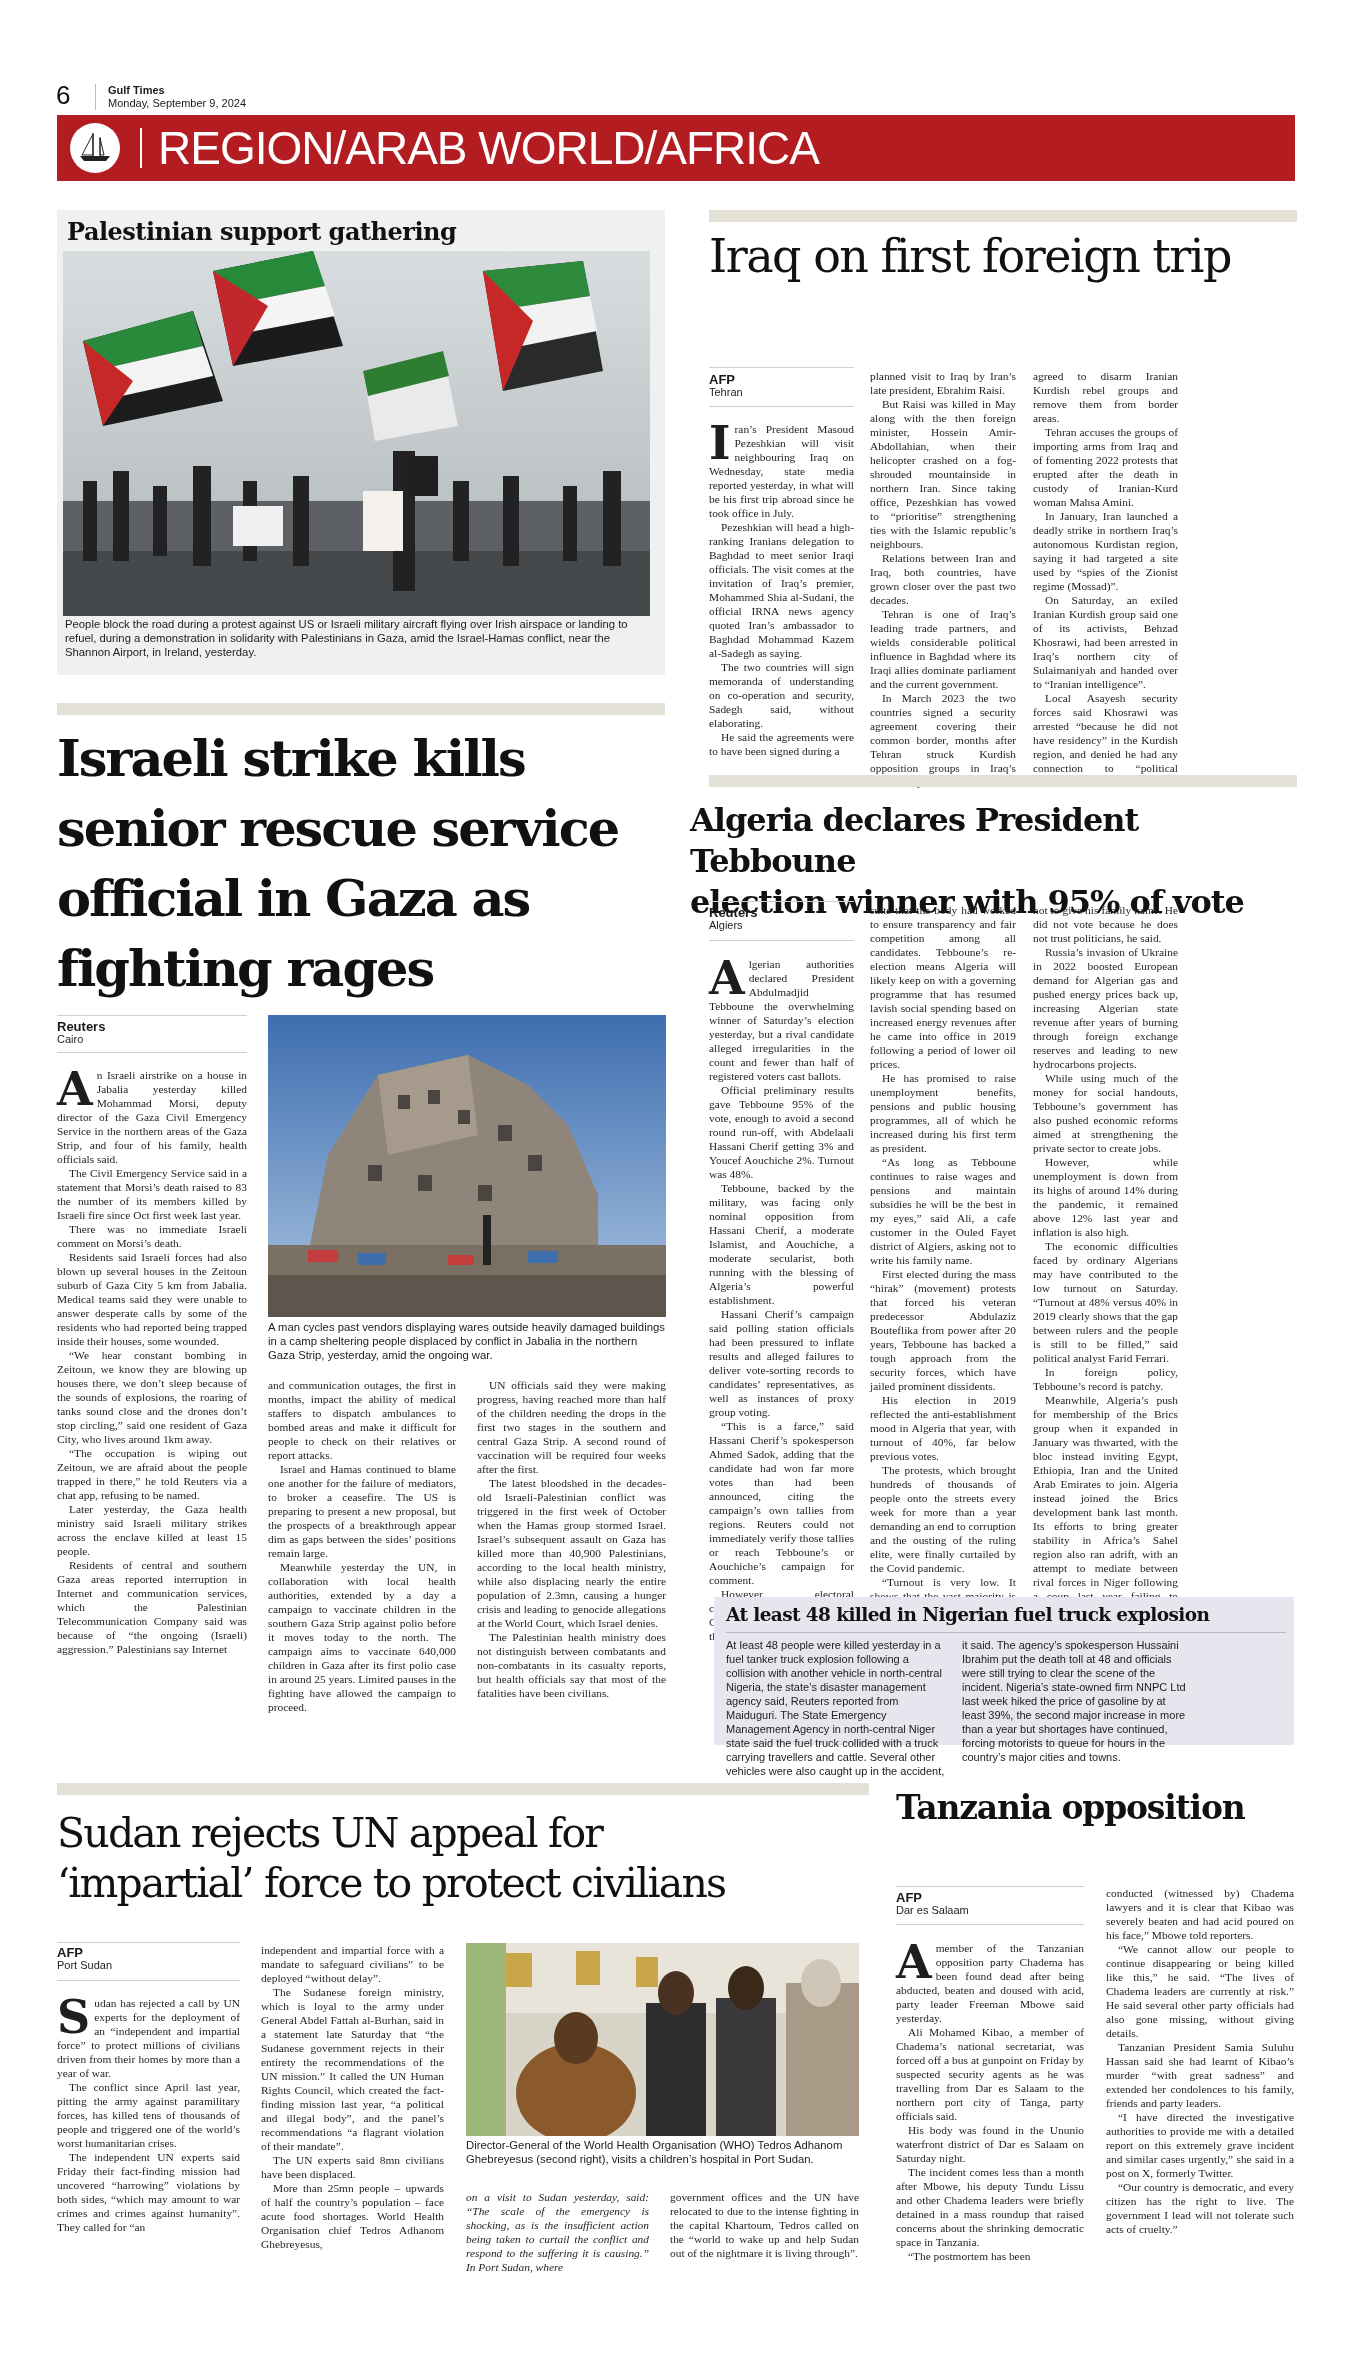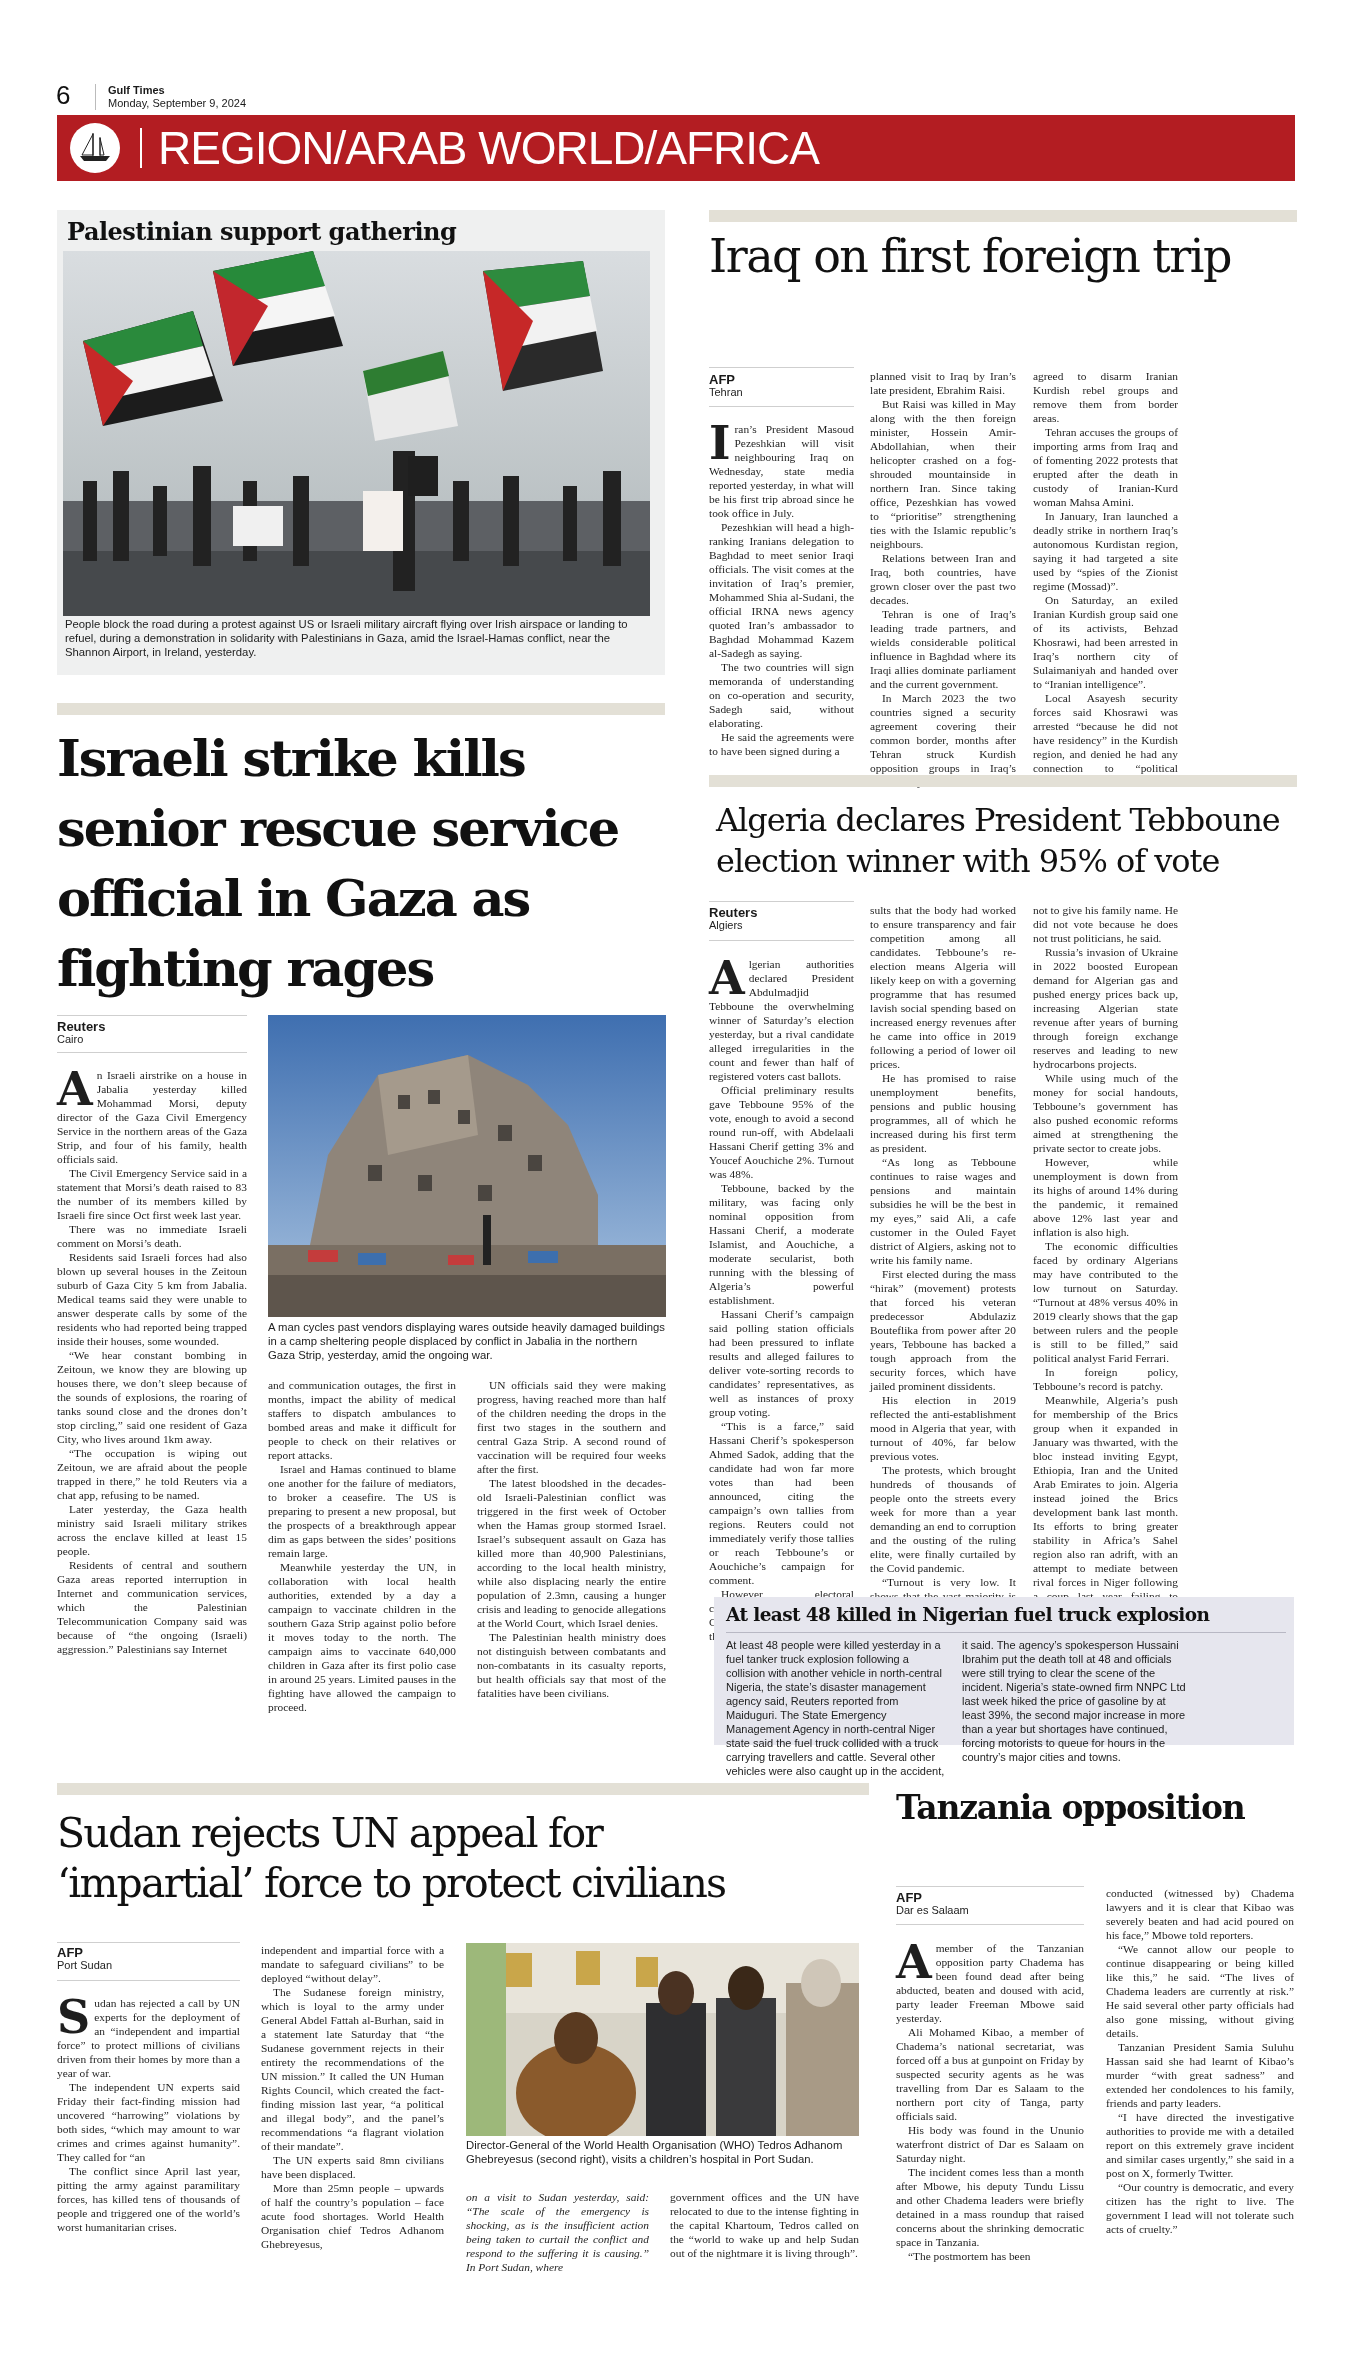--- a/index.html
+++ b/index.html
@@ -212,21 +212,21 @@
   <p>Israel and Hamas continued to blame one another for the failure of mediators, to broker a ceasefire. The US is preparing to present a new proposal, but the prospects of a breakthrough appear dim as gaps between the sides’ positions remain large.</p>
   <p>Meanwhile yesterday the UN, in collaboration with local health authorities, extended by a day a campaign to vaccinate children in the southern Gaza Strip against polio before it moves today to the north. The campaign aims to vaccinate 640,000 children in Gaza after its first polio case in around 25 years. Limited pauses in the fighting have allowed the campaign to proceed.</p>
 </div>
 <div class="abs col" style="left:477px; top:1378px; width:189px;">
   <p>UN officials said they were making progress, having reached more than half of the children needing the drops in the first two stages in the southern and central Gaza Strip. A second round of vaccination will be required four weeks after the first.</p>
   <p>The latest bloodshed in the decades-old Israeli-Palestinian conflict was triggered in the first week of October when the Hamas group stormed Israel. Israel’s subsequent assault on Gaza has killed more than 40,900 Palestinians, according to the local health ministry, while also displacing nearly the entire population of 2.3mn, causing a hunger crisis and leading to genocide allegations at the World Court, which Israel denies.</p>
   <p>The Palestinian health ministry does not distinguish between combatants and non-combatants in its casualty reports, but health officials say that most of the fatalities have been civilians.</p>
 </div>
 
 <div class="abs rule-band" style="left:709px; top:775px; width:588px;"></div>
-<div class="abs hl-serif-light" style="left:716px; top:800px; font-size:32px; line-height:41px; width:600px; letter-spacing:-1px;">
+<div class="abs hl-serif-light" style="left:690px; top:800px; font-size:32px; line-height:41px; width:600px; letter-spacing:-1px;font-weight:bold;">
   <div>Algeria declares President Tebboune</div>
   <div>election winner with 95% of vote</div>
 </div>
 <div class="abs hair" style="left:709px; top:901px; width:145px;"></div>
 <div class="abs" style="left:709px; top:906px;">
   <div class="byline-agency">Reuters</div>
   <div class="byline-place">Algiers</div>
 </div>
 <div class="abs hair" style="left:709px; top:940px; width:145px;"></div>
 
@@ -270,22 +270,22 @@
 </div>
 <div class="abs hair" style="left:57px; top:1942px; width:183px;"></div>
 <div class="abs" style="left:57px; top:1946px;">
   <div class="byline-agency">AFP</div>
   <div class="byline-place">Port Sudan</div>
 </div>
 <div class="abs hair" style="left:57px; top:1980px; width:183px;"></div>
 
 <div class="abs col" style="left:57px; top:1996px; width:183px;">
   <p class="first"><span class="dropcap">S</span><span>udan has rejected a call by UN experts for the deployment of an “independent and impartial force” to protect millions of civilians driven from their homes by more than a year of war.</span></p>
+  <p>The conflict since April last year, pitting the army against paramilitary forces, has killed tens of thousands of people and triggered one of the world’s worst humanitarian crises.</p>
   <p>The independent UN experts said Friday their fact-finding mission had uncovered “harrowing” violations by both sides, “which may amount to war crimes and crimes against humanity”. They called for “an</p>
-  <p>The conflict since April last year, pitting the army against paramilitary forces, has killed tens of thousands of people and triggered one of the world’s worst humanitarian crises.</p>
 </div>
 <div class="abs col" style="left:261px; top:1943px; width:183px;">
   <p class="first">independent and impartial force with a mandate to safeguard civilians” to be deployed “without delay”.</p>
   <p>The Sudanese foreign ministry, which is loyal to the army under General Abdel Fattah al-Burhan, said in a statement late Saturday that “the Sudanese government rejects in their entirety the recommendations of the UN mission.” It called the UN Human Rights Council, which created the fact-finding mission last year, “a political and illegal body”, and the panel’s recommendations “a flagrant violation of their mandate”.</p>
   <p>The UN experts said 8mn civilians have been displaced.</p>
   <p>More than 25mn people – upwards of half the country’s population – face acute food shortages. World Health Organisation chief Tedros Adhanom Ghebreyesus,</p>
 </div>
 <div class="abs" style="left:466px; top:1943px; width:393px; height:193px; overflow:hidden;">
   <svg width="393" height="193" viewBox="0 0 393 193" preserveAspectRatio="none">
     <rect width="393" height="193" fill="#d8d4c8"></rect>

